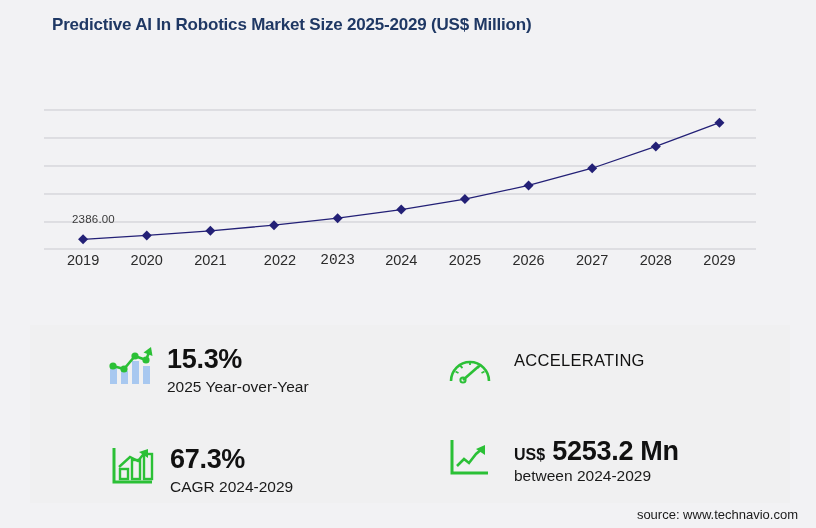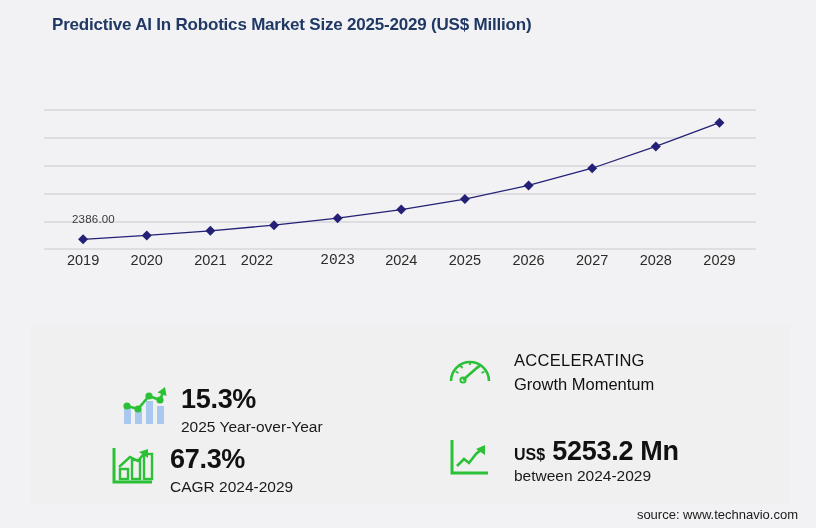--- a/index.html
+++ b/index.html
@@ -54,21 +54,21 @@
   .acc-title{
     font-size:16.5px;color:#111;line-height:1.3;letter-spacing:0.3px;
   }
   .acc-sub{
     font-size:16.5px;color:#111;line-height:1.3;margin-top:3px;
   }
   .source{
     position:absolute;right:18px;bottom:6px;
     font-size:13px;color:#1a1a1a;
   }
-  .s1{left:121px;top:345px;margin-top:40px;}
+  .s1{left:107px;top:345px;}
   .s2{left:110px;top:445px;}
   .s3{left:448px;top:350px;}
   .s4{left:448px;top:437px;}
 </style>
 </head>
 <body>
 
 <div class="header-band"></div>
 
 <div class="title">Predictive AI In Robotics Market Size 2025-2029 (US$ Million)</div>
@@ -101,21 +101,21 @@
       </g>
   </svg>
 </div>
 
 <div class="dlabel" style="left: 72px; top: 213.303px;">2386.00</div>
 
 <div class="xaxis-labels" id="xaxis">
     <div class="xlab" style="left: 53.0909px;">2019</div>
     <div class="xlab" style="left: 116.727px;">2020</div>
     <div class="xlab" style="left: 180.364px;">2021</div>
-    <div class="xlab" style="left: 227px;">2022</div>
+    <div class="xlab" style="left: 250px;">2022</div>
     <div class="xlab" style="left: 307.636px; font-family: Liberation Mono, monospace;">2023</div>
     <div class="xlab" style="left: 371.273px;">2024</div>
     <div class="xlab" style="left: 434.909px;">2025</div>
     <div class="xlab" style="left: 498.545px;">2026</div>
     <div class="xlab" style="left: 562.182px;">2027</div>
     <div class="xlab" style="left: 625.818px;">2028</div>
     <div class="xlab" style="left: 689.455px;">2029</div>
   </div>
 
 <div class="stats-panel"></div>
@@ -168,21 +168,20 @@
         <line x1="22" y1="11.5" x2="22" y2="15"></line>
         <line x1="32" y1="15.5" x2="29.5" y2="18"></line>
         <line x1="36.5" y1="21.5" x2="33.5" y2="23"></line>
       </g>
       <line x1="15" y1="30" x2="31" y2="16" stroke="#2bc036" stroke-width="2.6"></line>
       <circle cx="15" cy="30" r="2.6" fill="none" stroke="#2bc036" stroke-width="2"></circle>
     </svg>
   </span>
   <span class="txt">
     <div class="acc-title">ACCELERATING</div>
-    <div class="acc-sub">Growth Momentum</div>
   </span>
 </div>
 
 <div class="stat s4">
   <span class="icon" style="margin-right:22px;">
     <svg width="44" height="42" viewBox="0 0 44 42">
       <path d="M4 3 V36 H40" fill="none" stroke="#2bc036" stroke-width="3"></path>
       <polyline points="9,29 16,22 21,26 28,17 35,11" fill="none" stroke="#2bc036" stroke-width="2.6"></polyline>
       <polygon points="37,8 37,18 28,12" fill="#2bc036"></polygon>
     </svg>

